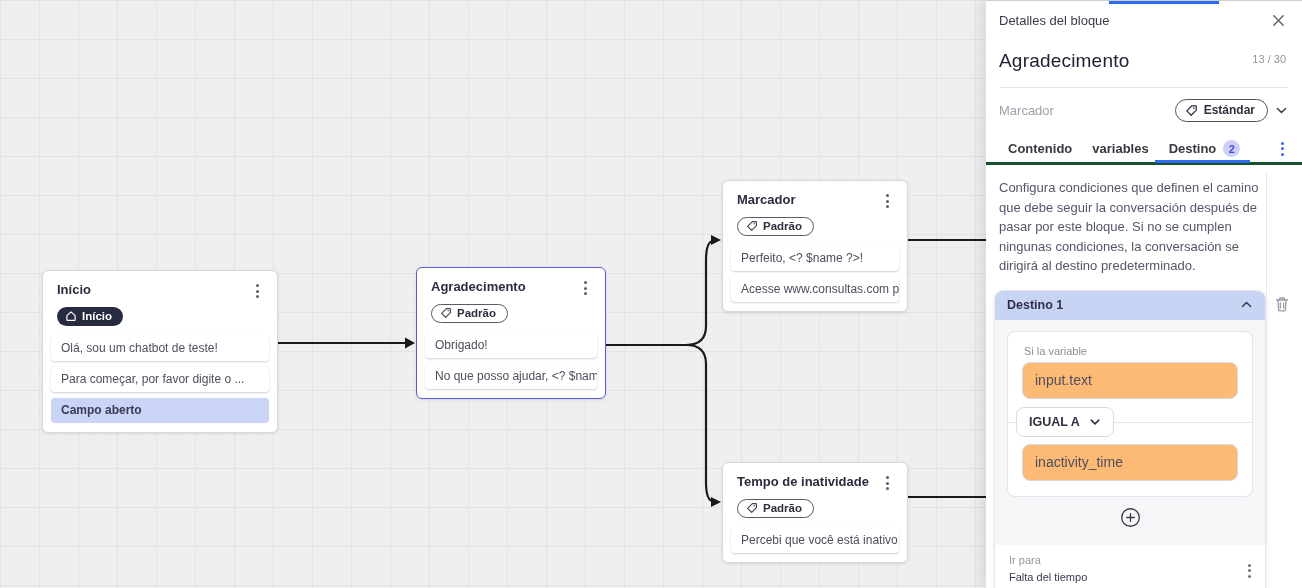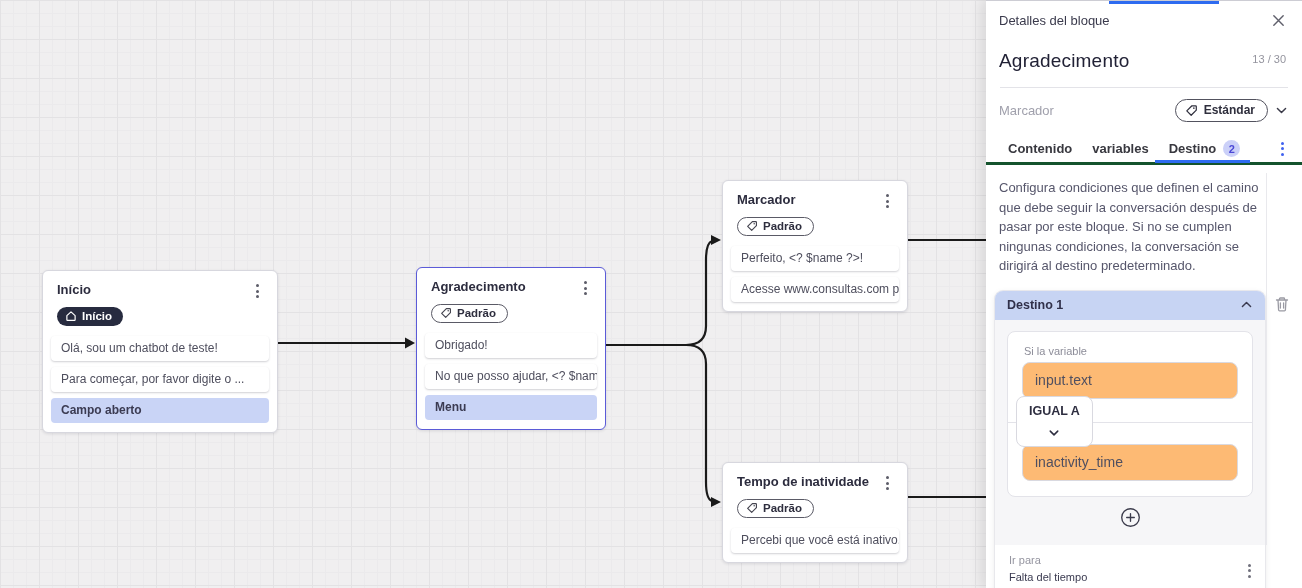--- a/index.html
+++ b/index.html
@@ -98,21 +98,20 @@
     padding:9px 12px 10px; font-size:14px; color:#4f4f60; background:#fdba74;
     font-family:"Liberation Sans", sans-serif; outline:none;
   }
   .op-row { position:relative; height:36px; margin:5px -14px 4px; display:flex; align-items:center; }
   .op-row::before { content:""; position:absolute; left:0; right:0; top:50%; height:1px; background:#e3e3e9; }
   .op-btn {
     position:relative; margin-left:8px; background:#fff; border:1px solid #d9d9e0; border-radius:8px;
     padding:7px 12px; font-size:12.5px; font-weight:bold; color:#2e2e40;
     display:inline-flex; align-items:center; gap:9px; cursor:pointer;
     font-family:"Liberation Sans", sans-serif;
-    flex-direction:column;
   }
   .plus-row { text-align:center; padding:10px 0 13px; }
   .plus-btn { display:inline-flex; cursor:pointer; color:#3c3c4c; }
   .dest-foot { background:#fff; border-radius:0 0 8px 8px; padding:9px 10px 13px 14px; display:flex; justify-content:space-between; }
   .goto-label { font-size:11px; color:#9595a0; }
   .goto-value { font-size:11px; color:#3a3a50; margin-top:5px; }
   .trash-btn { margin:5px 0 0 9px; cursor:pointer; color:#9a9aa3; display:flex; }
 </style>
 </head>
 <body>
@@ -163,21 +162,20 @@
       </div>
       <span class="badge-outline">
         <svg width="12" height="12" viewBox="0 0 16 16">
             <path d="M8.5 2.2 H13 a.9.9 0 0 1 .9.9 V7.6 L7.6 13.9 2.2 8.5 Z" fill="none" stroke="#44444f" stroke-width="1.5" stroke-linejoin="round"></path>
             <circle cx="10.9" cy="5.1" r="1" fill="#44444f"></circle>
           </svg>
         <span>Padrão</span>
       </span>
       <div class="node-item">Obrigado!</div>
       <div class="node-item">No que posso ajudar, &lt;? $name ...</div>
-      <div class="node-item highlight">Menu</div>
     </div>
 
     <div class="node" style="left:722px; top:180px; width:186px;">
       <div class="node-head">
         <span class="node-title">Marcador</span>
         <span class="kebab">
             <i></i>
             <i></i>
             <i></i>
           </span>

